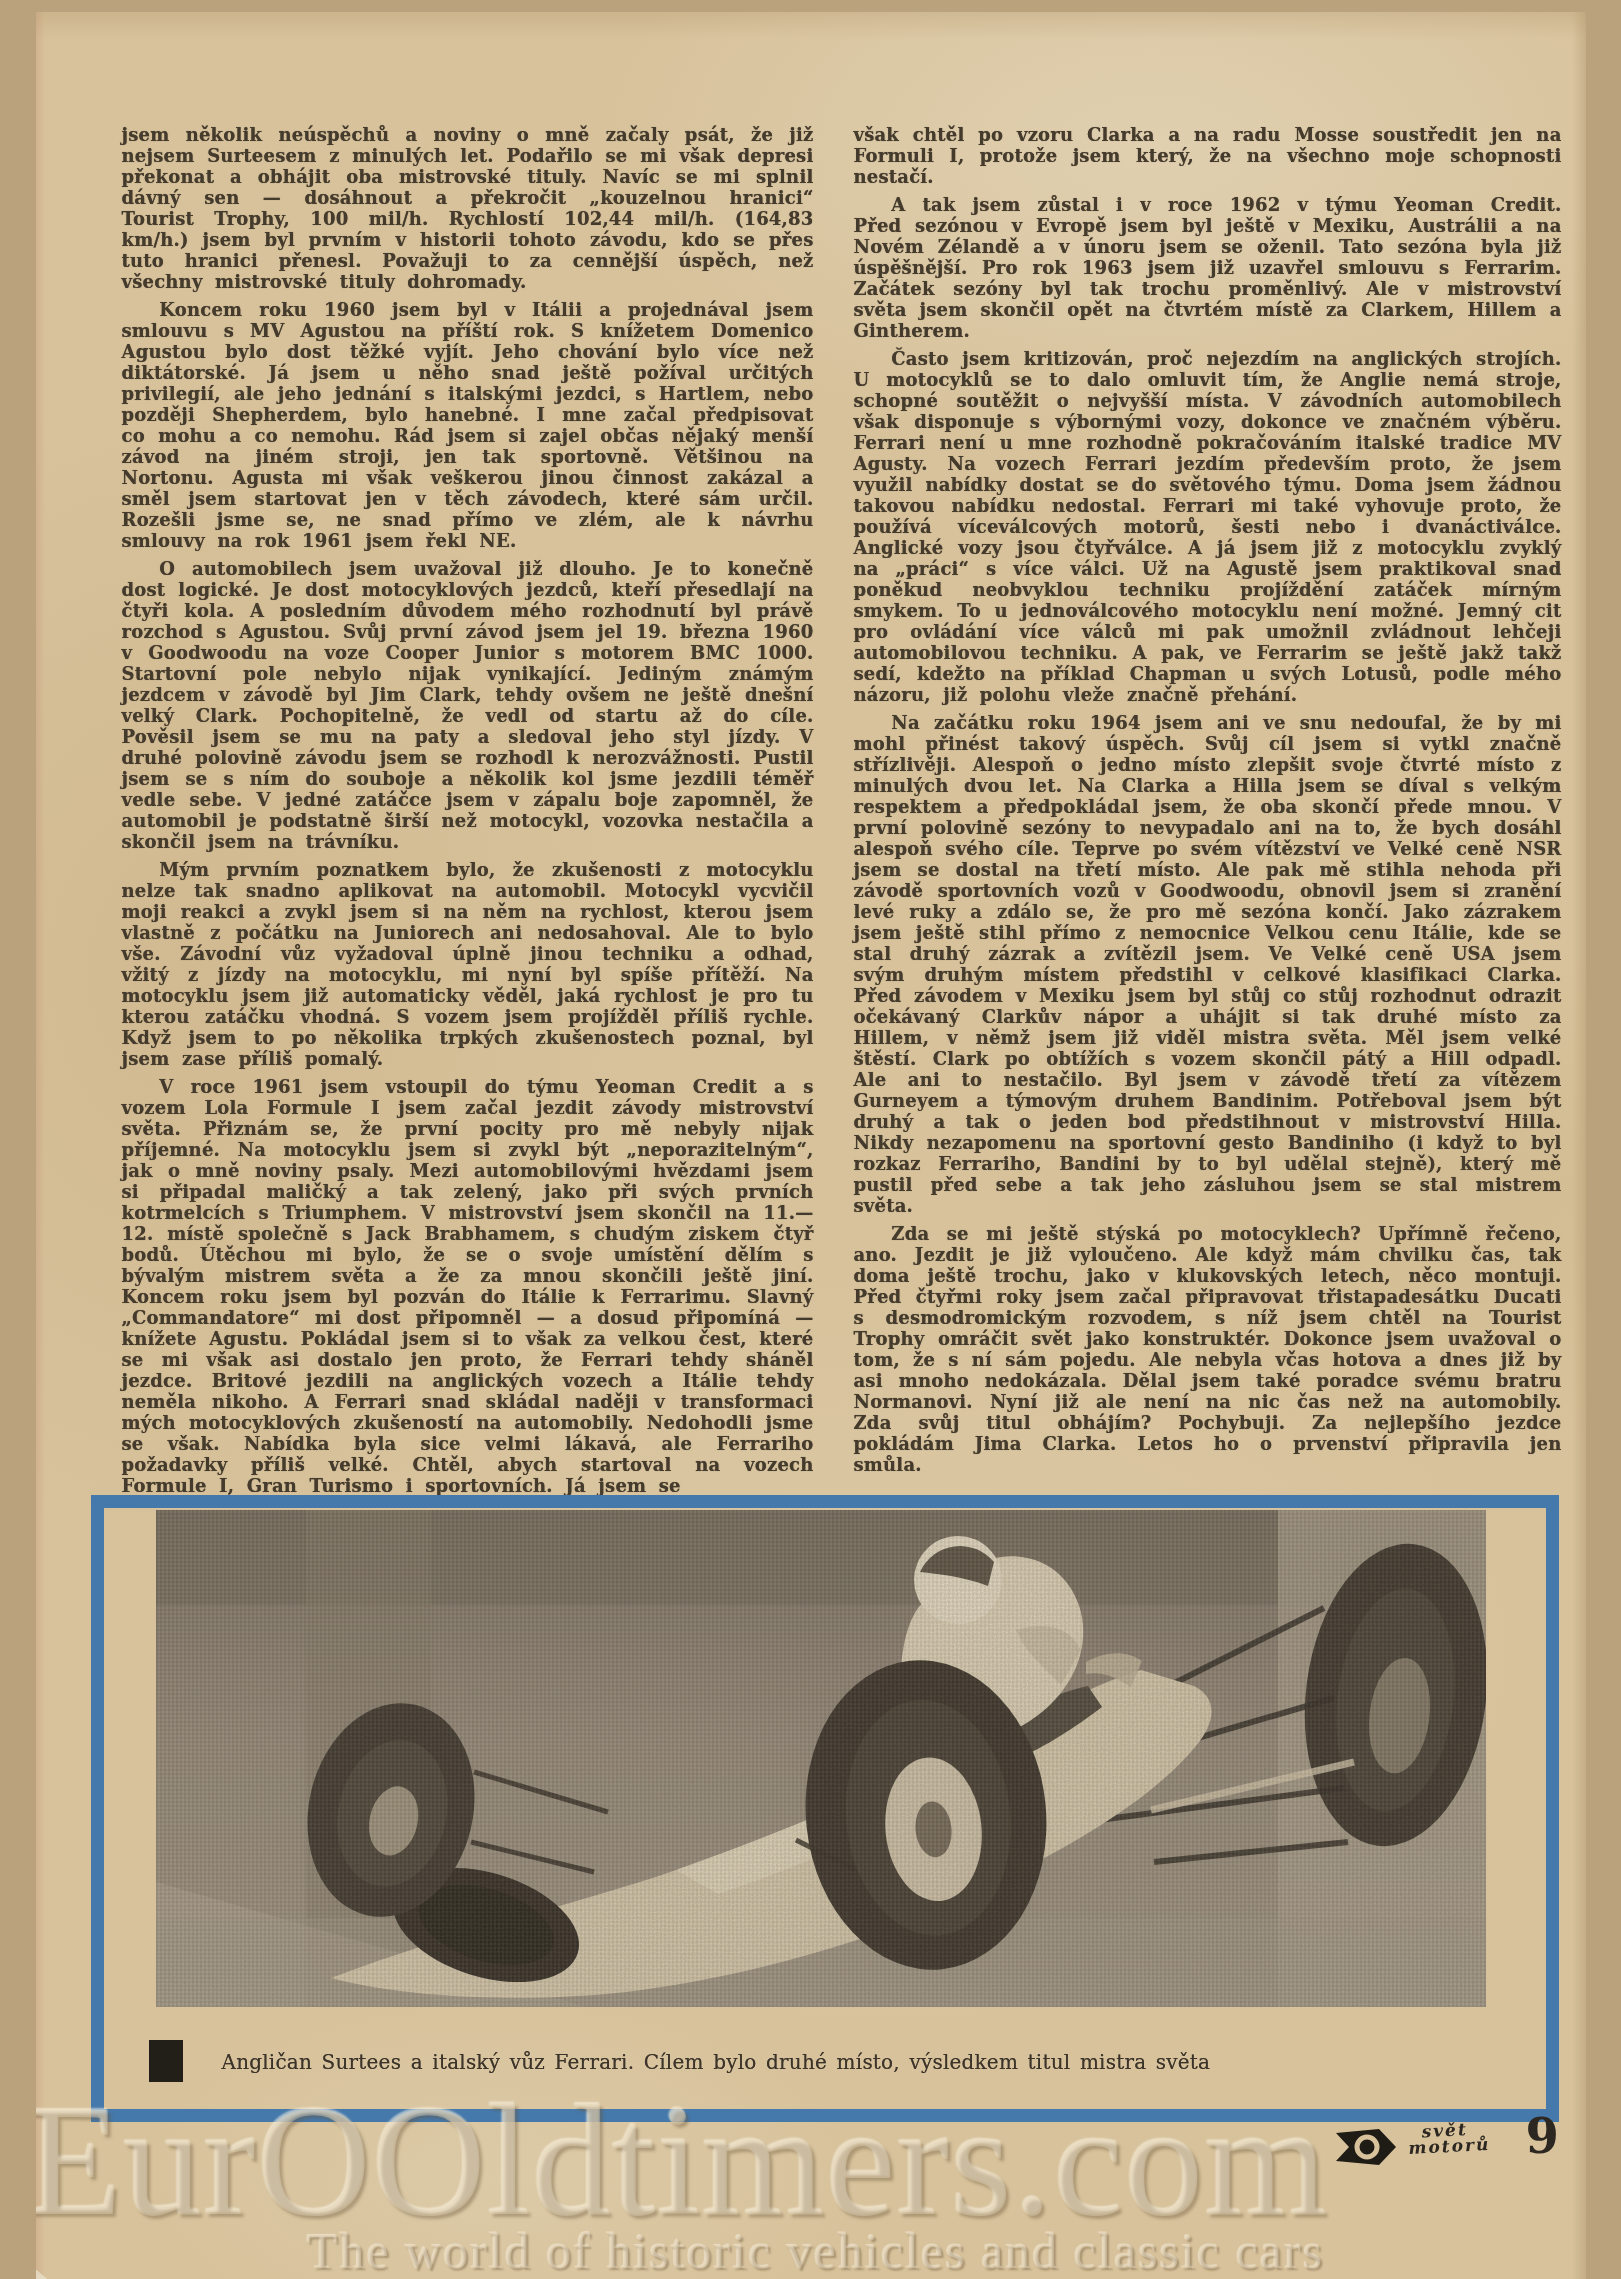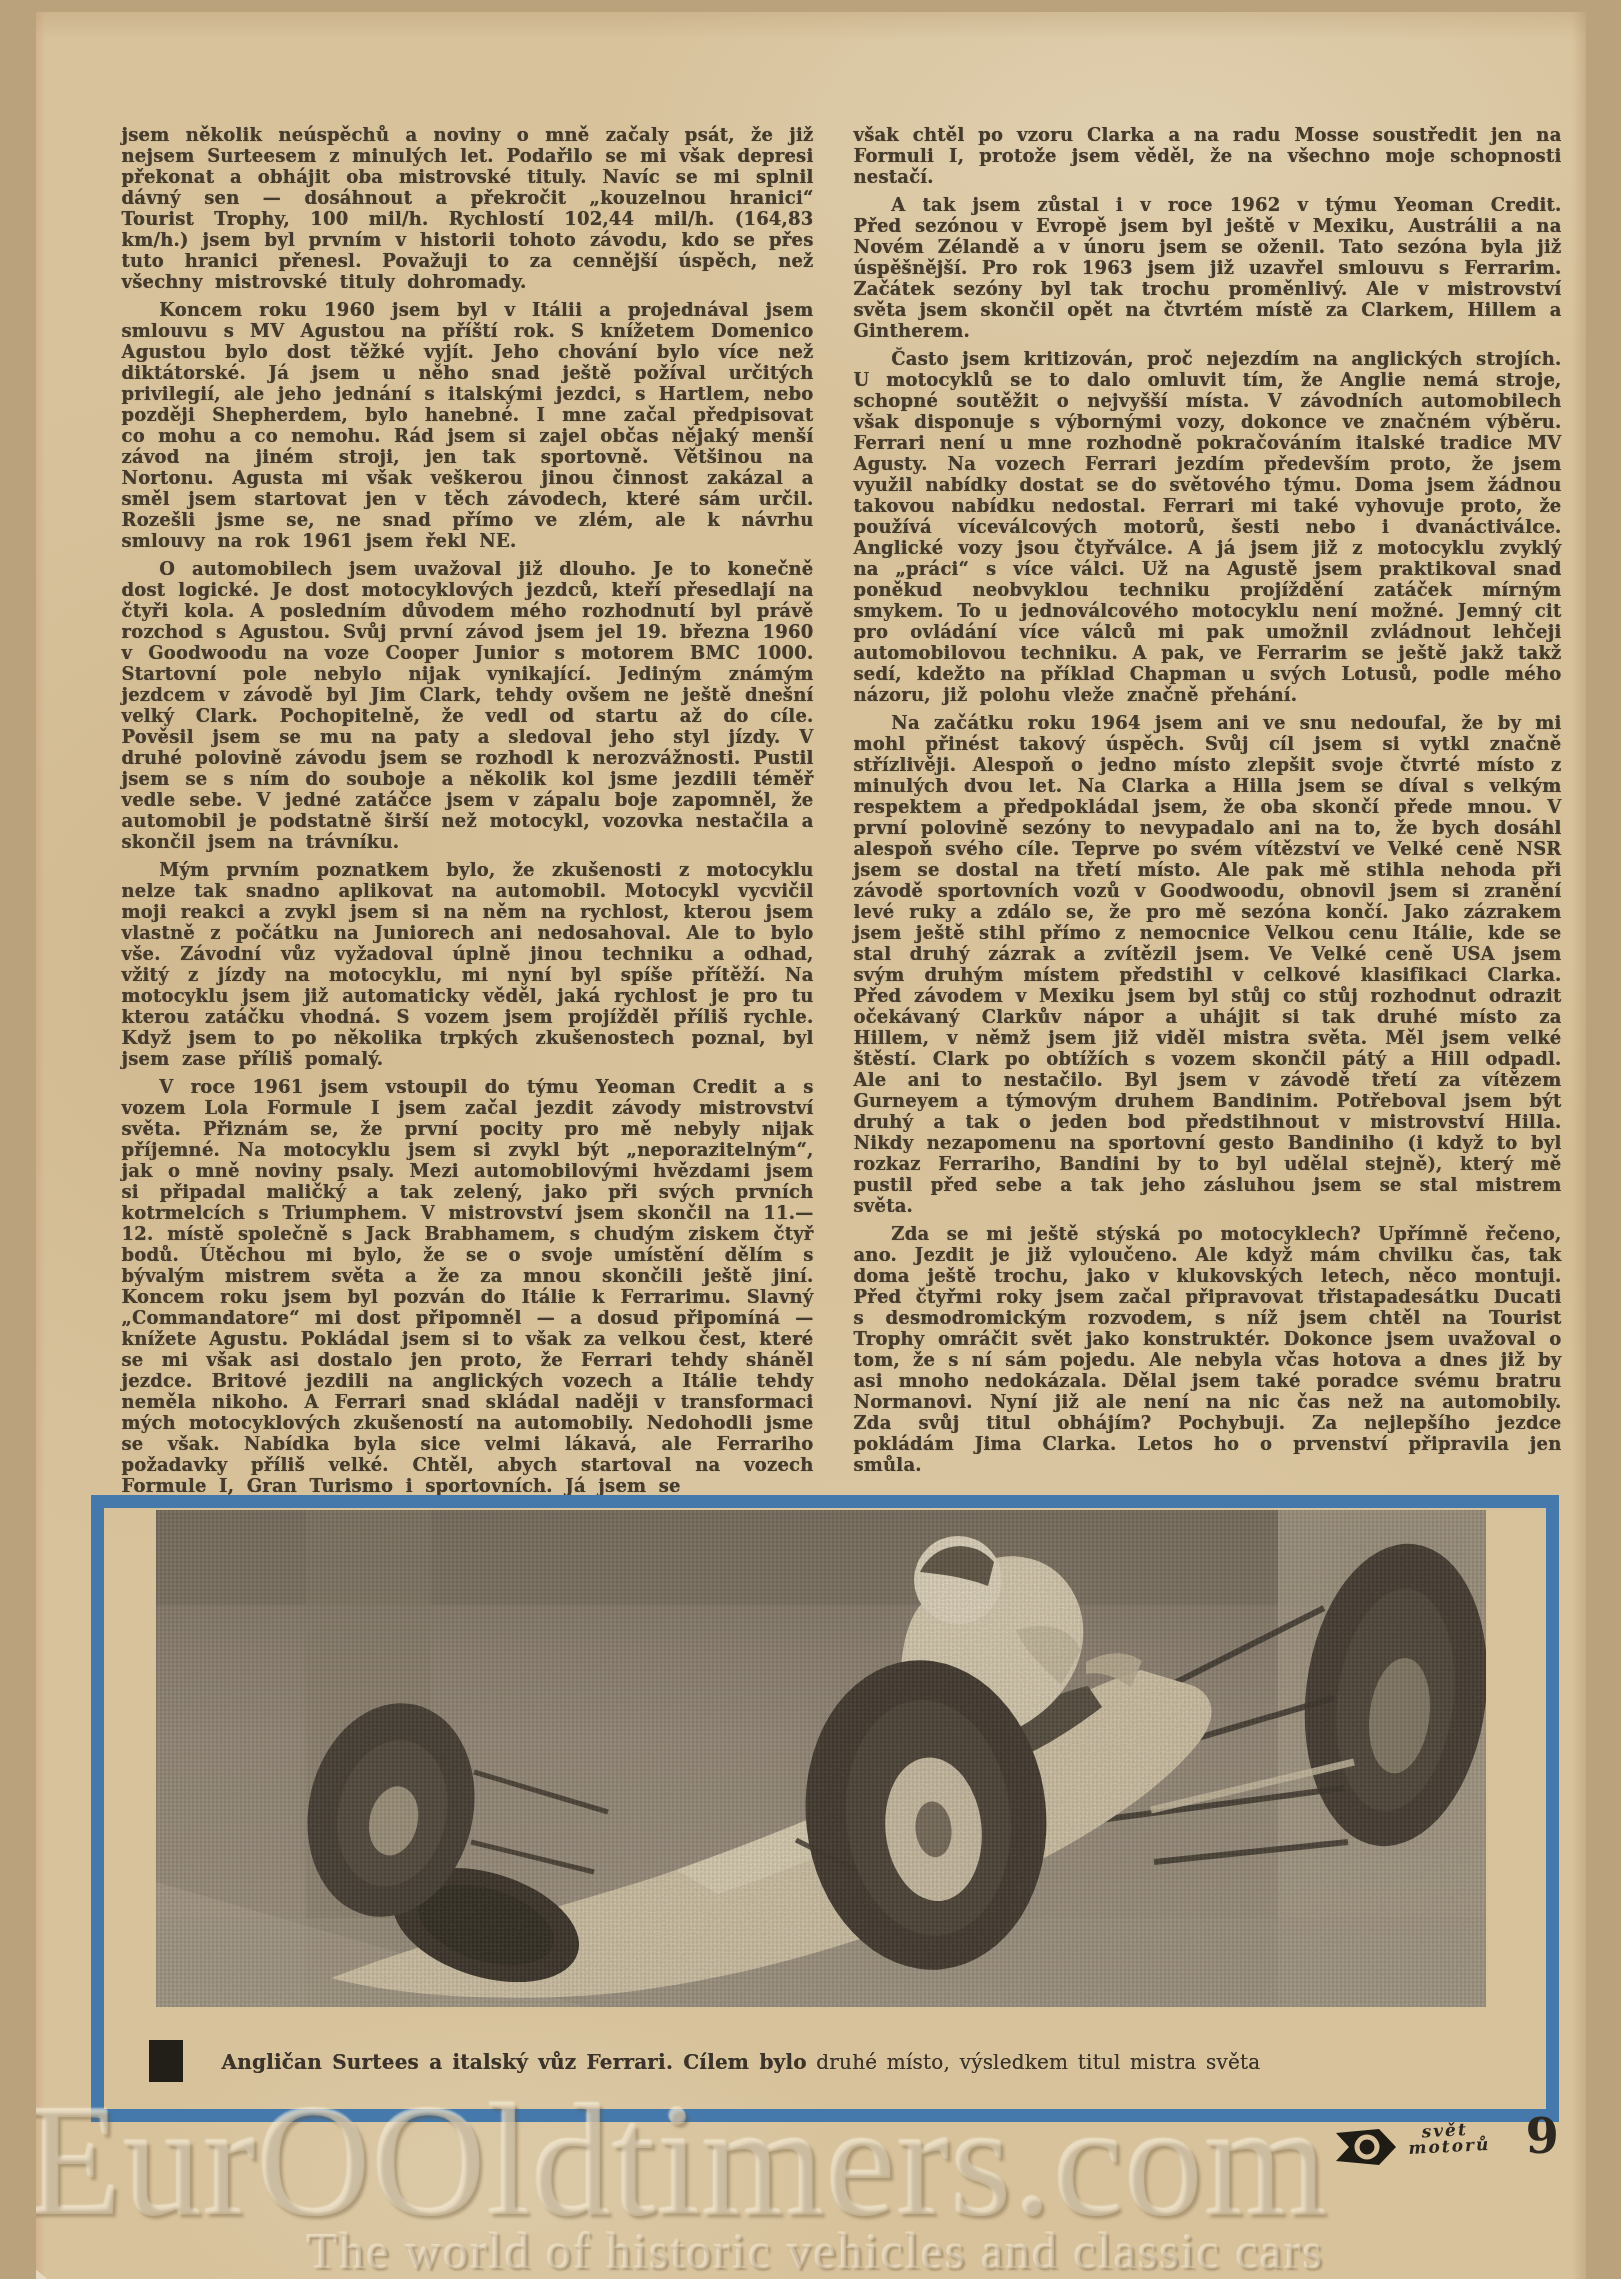--- a/index.html
+++ b/index.html
@@ -60,21 +60,21 @@
   .caption-bullet{
     width:34px;height:42px;background:#221e18;
     margin-right:39px;flex:0 0 auto;margin-top:-4px;
   }
   .caption-text{
     font-size:20px;line-height:24px;color:#3c342a;
     font-weight:400;letter-spacing:.2px;word-spacing:3px;
     padding-top:6px;
     text-shadow:0 0 .6px rgba(60,52,42,.7);
   }
-  .caption-text .cap-bold{font-weight:700;}
+  .caption-text .cap-bold{font-weight:400;}
   
   .logo{
     position:absolute;left:1298px;top:2108px;width:240px;height:64px;
   }
   .logo .chevron{position:absolute;left:0;top:8px;}
   .logo .logotype{
     position:absolute;left:74px;top:2px;
     font-size:17px;line-height:16px;font-weight:700;font-style:italic;
     color:#2c2721;transform:rotate(-3deg);
     letter-spacing:2px;
@@ -117,21 +117,21 @@
 <div class="page">
 
   <div class="column left">
       <p>jsem několik neúspěchů a noviny o mně začaly psát, že již nejsem Surteesem z minulých let. Podařilo se mi však depresi překonat a obhájit oba mistrovské tituly. Navíc se mi splnil dávný sen — dosáhnout a překročit „kouzelnou hranici“ Tourist Trophy, 100 mil/h. Rychlostí 102,44 mil/h. (164,83 km/h.) jsem byl prvním v historii tohoto závodu, kdo se přes tuto hranici přenesl. Považuji to za cennější úspěch, než všechny mistrovské tituly dohromady.</p>
       <p>Koncem roku 1960 jsem byl v Itálii a projednával jsem smlouvu s MV Agustou na příští rok. S knížetem Domenico Agustou bylo dost těžké vyjít. Jeho chování bylo více než diktátorské. Já jsem u něho snad ještě požíval určitých privilegií, ale jeho jednání s italskými jezdci, s Hartlem, nebo později Shepherdem, bylo hanebné. I mne začal předpisovat co mohu a co nemohu. Rád jsem si zajel občas nějaký menší závod na jiném stroji, jen tak sportovně. Většinou na Nortonu. Agusta mi však veškerou jinou činnost zakázal a směl jsem startovat jen v těch závodech, které sám určil. Rozešli jsme se, ne snad přímo ve zlém, ale k návrhu smlouvy na rok 1961 jsem řekl NE.</p>
       <p>O automobilech jsem uvažoval již dlouho. Je to konečně dost logické. Je dost motocyklových jezdců, kteří přesedlají na čtyři kola. A posledním důvodem mého rozhodnutí byl právě rozchod s Agustou. Svůj první závod jsem jel 19. března 1960 v Goodwoodu na voze Cooper Junior s motorem BMC 1000. Startovní pole nebylo nijak vynikající. Jediným známým jezdcem v závodě byl Jim Clark, tehdy ovšem ne ještě dnešní velký Clark. Pochopitelně, že vedl od startu až do cíle. Pověsil jsem se mu na paty a sledoval jeho styl jízdy. V druhé polovině závodu jsem se rozhodl k nerozvážnosti. Pustil jsem se s ním do souboje a několik kol jsme jezdili téměř vedle sebe. V jedné zatáčce jsem v zápalu boje zapomněl, že automobil je podstatně širší než motocykl, vozovka nestačila a skončil jsem na trávníku.</p>
       <p>Mým prvním poznatkem bylo, že zkušenosti z motocyklu nelze tak snadno aplikovat na automobil. Motocykl vycvičil moji reakci a zvykl jsem si na něm na rychlost, kterou jsem vlastně z počátku na Juniorech ani nedosahoval. Ale to bylo vše. Závodní vůz vyžadoval úplně jinou techniku a odhad, vžitý z jízdy na motocyklu, mi nyní byl spíše přítěží. Na motocyklu jsem již automaticky věděl, jaká rychlost je pro tu kterou zatáčku vhodná. S vozem jsem projížděl příliš rychle. Když jsem to po několika trpkých zkušenostech poznal, byl jsem zase příliš pomalý.</p>
       <p>V roce 1961 jsem vstoupil do týmu Yeoman Credit a s vozem Lola Formule I jsem začal jezdit závody mistrovství světa. Přiznám se, že první pocity pro mě nebyly nijak příjemné. Na motocyklu jsem si zvykl být „neporazitelným“, jak o mně noviny psaly. Mezi automobilovými hvězdami jsem si připadal maličký a tak zelený, jako při svých prvních kotrmelcích s Triumphem. V mistrovství jsem skončil na 11.—12. místě společně s Jack Brabhamem, s chudým ziskem čtyř bodů. Útěchou mi bylo, že se o svoje umístění dělím s bývalým mistrem světa a že za mnou skončili ještě jiní. Koncem roku jsem byl pozván do Itálie k Ferrarimu. Slavný „Commandatore“ mi dost připomněl — a dosud připomíná — knížete Agustu. Pokládal jsem si to však za velkou čest, které se mi však asi dostalo jen proto, že Ferrari tehdy sháněl jezdce. Britové jezdili na anglických vozech a Itálie tehdy neměla nikoho. A Ferrari snad skládal naději v transformaci mých motocyklových zkušeností na automobily. Nedohodli jsme se však. Nabídka byla sice velmi lákavá, ale Ferrariho požadavky příliš velké. Chtěl, abych startoval na vozech Formule I, Gran Turismo i sportovních. Já jsem se</p>
     </div>
   <div class="column right">
-      <p>však chtěl po vzoru Clarka a na radu Mosse soustředit jen na Formuli I, protože jsem věděl, že na všechno moje schopnosti nestačí.</p>
+      <p>však chtěl po vzoru Clarka a na radu Mosse soustředit jen na Formuli I, protože jsem který, že na všechno moje schopnosti nestačí.</p>
       <p>A tak jsem zůstal i v roce 1962 v týmu Yeoman Credit. Před sezónou v Evropě jsem byl ještě v Mexiku, Austrálii a na Novém Zélandě a v únoru jsem se oženil. Tato sezóna byla již úspěšnější. Pro rok 1963 jsem již uzavřel smlouvu s Ferrarim. Začátek sezóny byl tak trochu proměnlivý. Ale v mistrovství světa jsem skončil opět na čtvrtém místě za Clarkem, Hillem a Gintherem.</p>
       <p>Často jsem kritizován, proč nejezdím na anglických strojích. U motocyklů se to dalo omluvit tím, že Anglie nemá stroje, schopné soutěžit o nejvyšší místa. V závodních automobilech však disponuje s výbornými vozy, dokonce ve značném výběru. Ferrari není u mne rozhodně pokračováním italské tradice MV Agusty. Na vozech Ferrari jezdím především proto, že jsem využil nabídky dostat se do světového týmu. Doma jsem žádnou takovou nabídku nedostal. Ferrari mi také vyhovuje proto, že používá víceválcových motorů, šesti nebo i dvanáctiválce. Anglické vozy jsou čtyřválce. A já jsem již z motocyklu zvyklý na „práci“ s více válci. Už na Agustě jsem praktikoval snad poněkud neobvyklou techniku projíždění zatáček mírným smykem. To u jednoválcového motocyklu není možné. Jemný cit pro ovládání více válců mi pak umožnil zvládnout lehčeji automobilovou techniku. A pak, ve Ferrarim se ještě jakž takž sedí, kdežto na příklad Chapman u svých Lotusů, podle mého názoru, již polohu vleže značně přehání.</p>
       <p>Na začátku roku 1964 jsem ani ve snu nedoufal, že by mi mohl přinést takový úspěch. Svůj cíl jsem si vytkl značně střízlivěji. Alespoň o jedno místo zlepšit svoje čtvrté místo z minulých dvou let. Na Clarka a Hilla jsem se díval s velkým respektem a předpokládal jsem, že oba skončí přede mnou. V první polovině sezóny to nevypadalo ani na to, že bych dosáhl alespoň svého cíle. Teprve po svém vítězství ve Velké ceně NSR jsem se dostal na třetí místo. Ale pak mě stihla nehoda při závodě sportovních vozů v Goodwoodu, obnovil jsem si zranění levé ruky a zdálo se, že pro mě sezóna končí. Jako zázrakem jsem ještě stihl přímo z nemocnice Velkou cenu Itálie, kde se stal druhý zázrak a zvítězil jsem. Ve Velké ceně USA jsem svým druhým místem předstihl v celkové klasifikaci Clarka. Před závodem v Mexiku jsem byl stůj co stůj rozhodnut odrazit očekávaný Clarkův nápor a uhájit si tak druhé místo za Hillem, v němž jsem již viděl mistra světa. Měl jsem velké štěstí. Clark po obtížích s vozem skončil pátý a Hill odpadl. Ale ani to nestačilo. Byl jsem v závodě třetí za vítězem Gurneyem a týmovým druhem Bandinim. Potřeboval jsem být druhý a tak o jeden bod předstihnout v mistrovství Hilla. Nikdy nezapomenu na sportovní gesto Bandiniho (i když to byl rozkaz Ferrariho, Bandini by to byl udělal stejně), který mě pustil před sebe a tak jeho zásluhou jsem se stal mistrem světa.</p>
       <p>Zda se mi ještě stýská po motocyklech? Upřímně řečeno, ano. Jezdit je již vyloučeno. Ale když mám chvilku čas, tak doma ještě trochu, jako v klukovských letech, něco montuji. Před čtyřmi roky jsem začal připravovat třistapadesátku Ducati s desmodromickým rozvodem, s níž jsem chtěl na Tourist Trophy omráčit svět jako konstruktér. Dokonce jsem uvažoval o tom, že s ní sám pojedu. Ale nebyla včas hotova a dnes již by asi mnoho nedokázala. Dělal jsem také poradce svému bratru Normanovi. Nyní již ale není na nic čas než na automobily. Zda svůj titul obhájím? Pochybuji. Za nejlepšího jezdce pokládám Jima Clarka. Letos ho o prvenství připravila jen smůla.</p>
     </div>
 
   <div class="photo-frame">
     <div class="photo">
       <svg viewBox="0 0 1330 497" preserveAspectRatio="none" aria-hidden="true">
         <defs>

